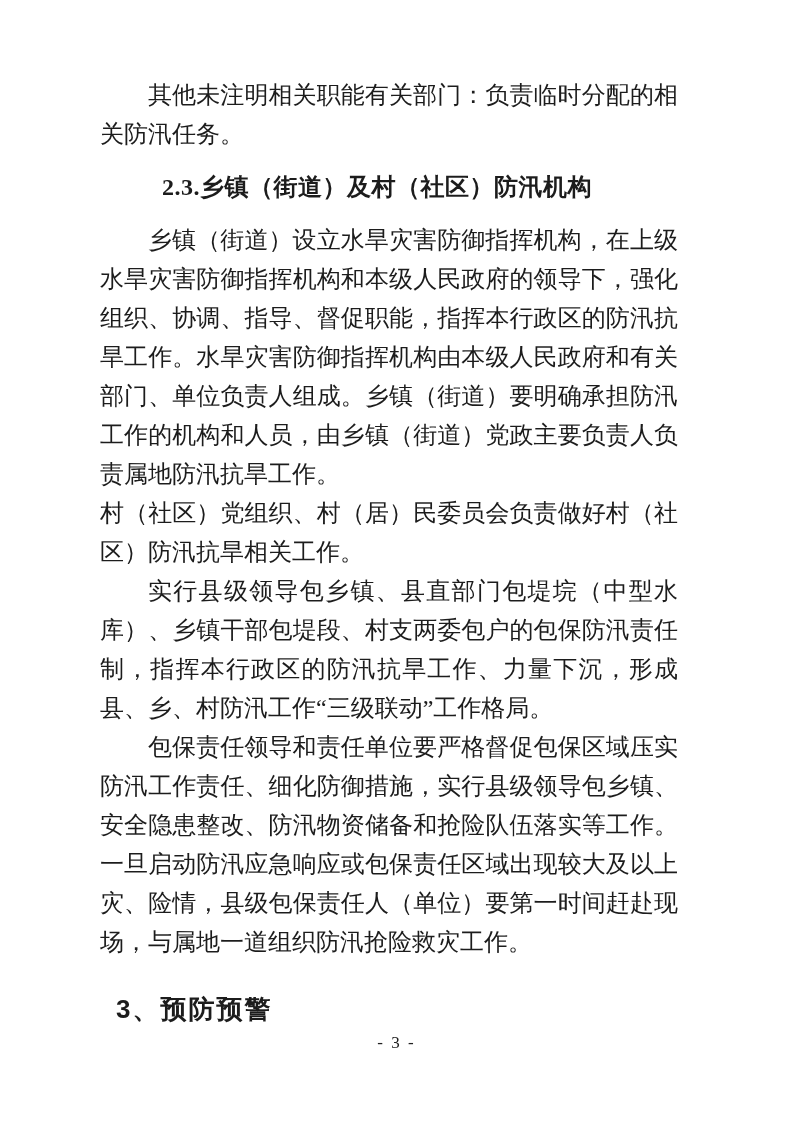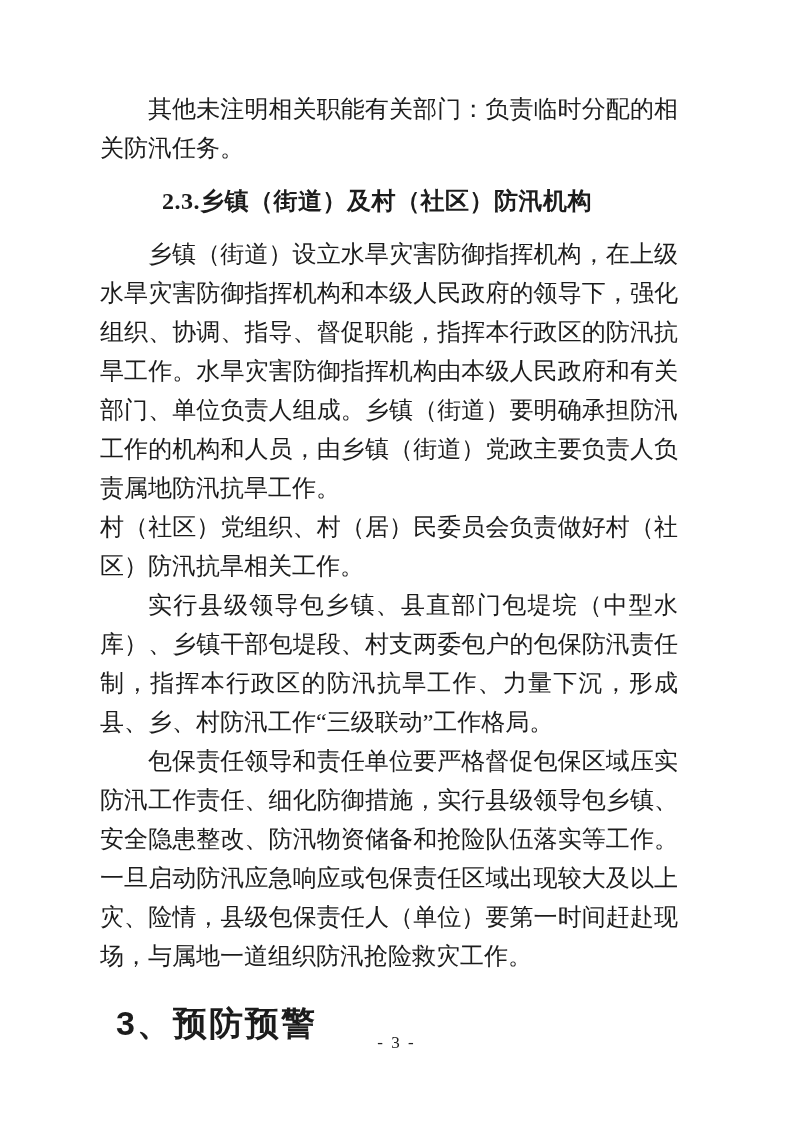--- a/index.html
+++ b/index.html
@@ -12,21 +12,21 @@
     width: 793px;
     height: 1122px;
     background: #ffffff;
     overflow: hidden;
     font-family: "Liberation Serif", "DejaVu Serif", serif;
     color: #1c1c1c;
   }
   .content {
     position: absolute;
     left: 100px;
-    top: 90px;
+    top: 76px;
     width: 578px;
     font-size: 24px;
     line-height: 39px;
     text-align: justify;
     text-justify: inter-ideograph;
     word-break: break-all;
   }
   .para {
     margin: 0;
     text-indent: 2em;
@@ -38,21 +38,21 @@
     margin: 14px;
     font-weight: bold;
     text-indent: 2em;
     letter-spacing: 0.5px;
   }
   .h1 {
     margin: 32px 0 0 0;
     padding-left: 16px;
     font-family: "Liberation Sans", "DejaVu Sans", sans-serif;
     font-weight: bold;
-    font-size: 34px;
+    font-size: 26px;
     line-height: 30px;
     letter-spacing: 2px;
     text-align: left;
   }
   .footer {
     position: absolute;
     left: 0;
     right: 0;
     top: 1033px;
     text-align: center;

